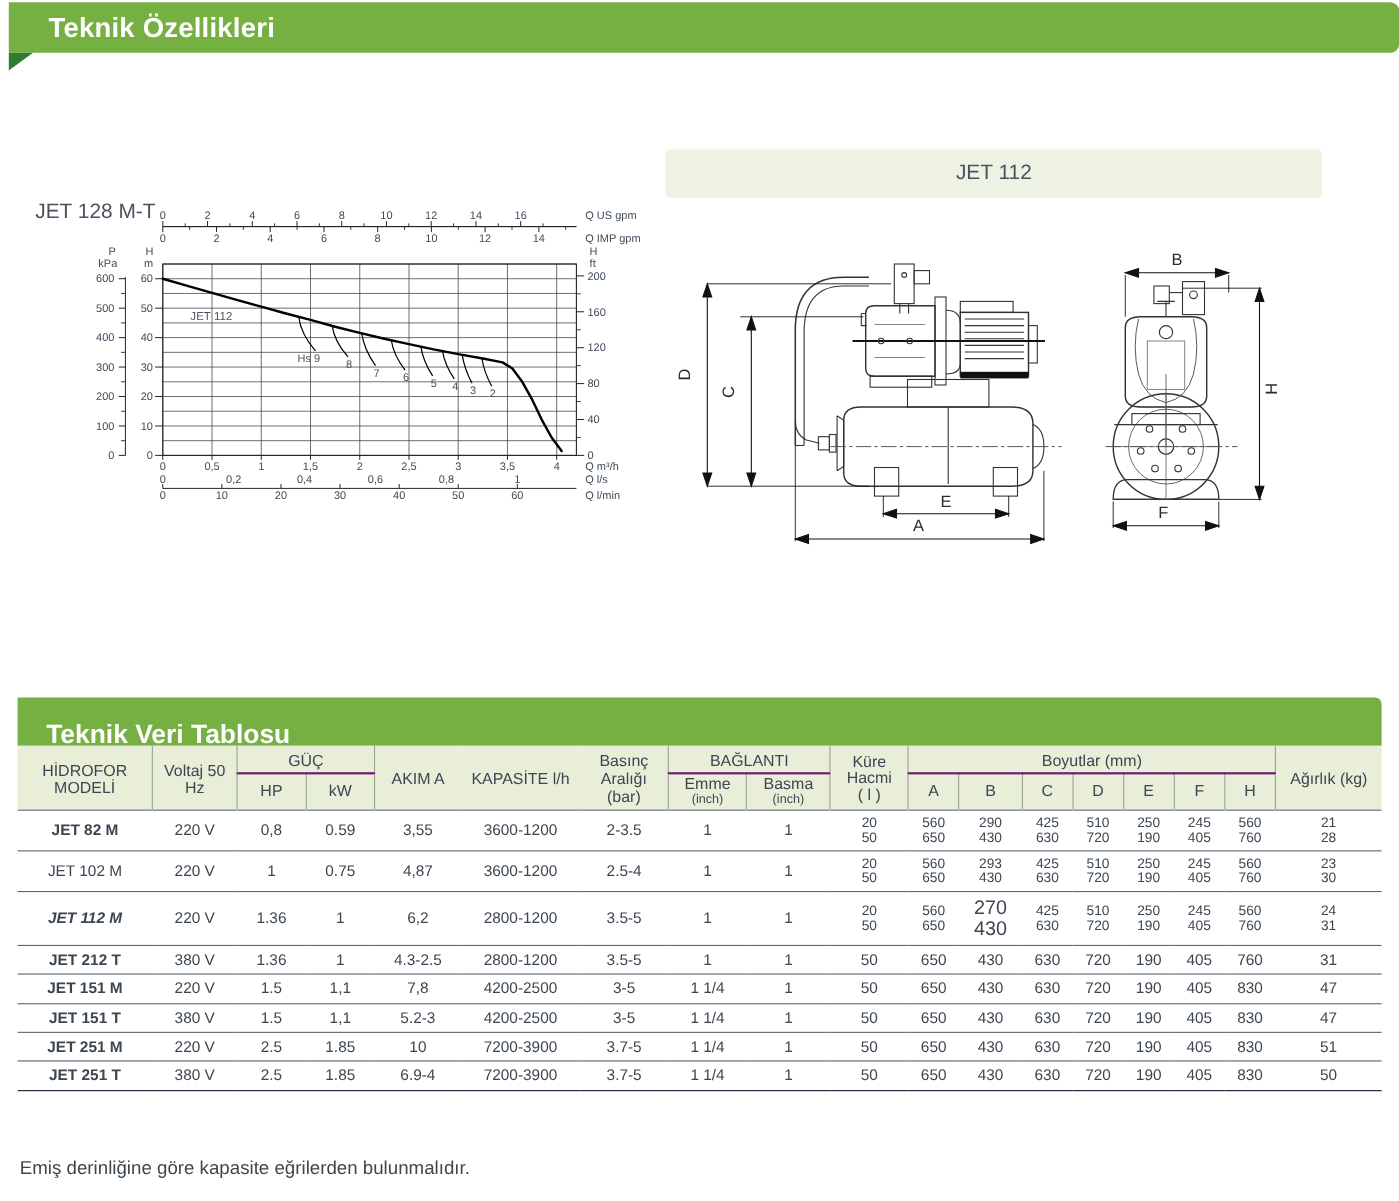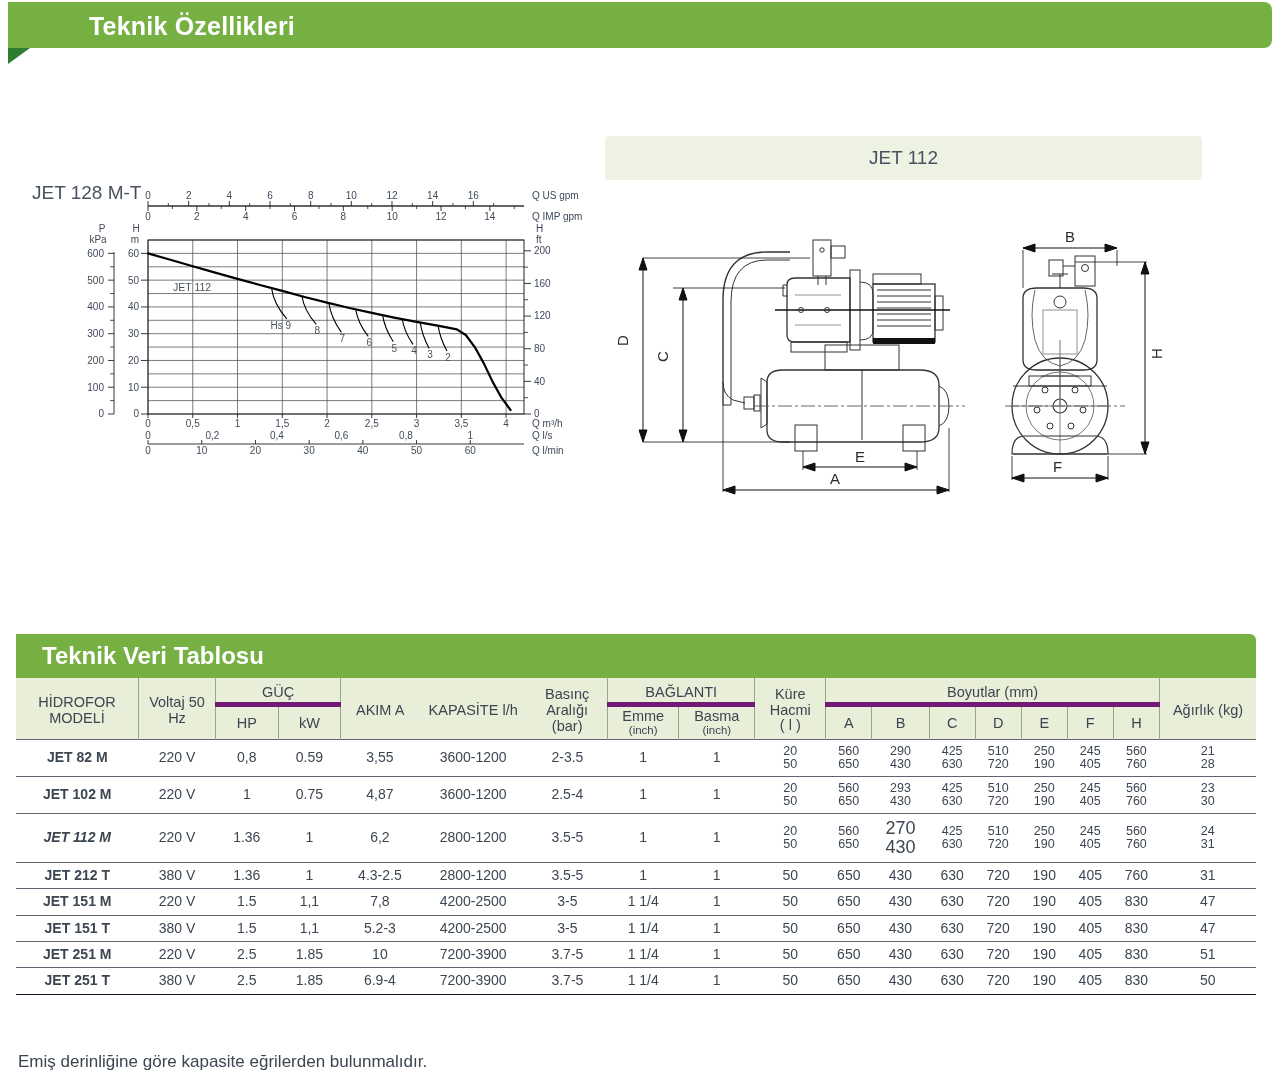--- a/index.html
+++ b/index.html
@@ -11,21 +11,21 @@
     overflow:hidden;
     position:relative;
   }
   
   .banner{
     position:absolute;left:8px;top:2px;width:1264px;height:46px;
     background:#76b043;border-radius:0 8px 8px 0;
   }
   .banner-title{
     position:absolute;left:36px;top:10px;
-    font-size:25px;font-weight:bold;color:#ffffff;letter-spacing:.2px;margin-left:45px;
+    font-size:25px;font-weight:bold;color:#ffffff;letter-spacing:.2px;
   }
   .banner-fold{
     position:absolute;left:8px;top:48px;
     width:0;height:0;
     border-left:22px solid #2e7d32;
     border-bottom:16px solid transparent;
   }
   
   .chart-wrap{position:absolute;left:20px;top:182px;width:570px;height:280px;}
   .chart-title{position:absolute;left:12px;top:0;font-size:19px;color:#4a5260;}
@@ -39,41 +39,41 @@
   }
   .draw-area{position:absolute;left:605px;top:190px;width:600px;height:320px;}
   .dim-letter{position:absolute;font-size:15px;color:#2b2b2b;font-family:"Liberation Sans",sans-serif;}
   .dim-letter.rot{transform:rotate(-90deg);transform-origin:center;}
   
   .tbl-banner{
     position:absolute;left:16px;top:634px;width:1240px;height:44px;
     background:#76b043;border-radius:0 6px 0 0;
   }
   .tbl-banner span{
-    position:absolute;left:26px;top:8px;font-size:24px;font-weight:bold;color:#fff;
+    position:absolute;left:26px;top:20px;font-size:24px;font-weight:bold;color:#fff;
   }
   table.data{
     position:absolute;left:16px;top:678px;width:1240px;
     border-collapse:collapse;font-size:13.5px;color:#3c4651;
   }
   table.data thead td{
     background:#e9eed9;
     text-align:center;vertical-align:middle;
     padding:2px 2px;
     font-size:14.5px;
     line-height:1.12;
   }
   table.data thead td.sep{border-left:1px solid #9aa58c;}
   table.data thead tr.top td{padding-top:6px;}
   table.data tbody td{
     text-align:center;padding:5px 2px;font-size:14px;
     border-top:1px solid #5d6570;line-height:1.1;
   }
   table.data tbody tr:last-child td{border-bottom:1px solid #0f172a;}
-  .hdr-top{border-bottom:5px solid #701a75;}
+  .hdr-top{border-bottom:2px solid #701a75;}
   .small{font-size:11.5px;}
   .stack{display:block;line-height:1.05;}
   .footer-note{
     position:absolute;left:18px;top:1052px;font-size:17px;color:#3c4651;
   }
 </style>
 </head>
 <body>
 
 <div class="banner">
@@ -494,21 +494,21 @@
         <td style="font-size: 12.5px;">
           <span class="stack">560</span>
           <span class="stack">760</span>
         </td>
         <td style="font-size: 12.5px;">
           <span class="stack">21</span>
           <span class="stack">28</span>
         </td>
       </tr>
       <tr>
-        <td style="font-weight: 700;">JET 102 M</td>
+        <td style="font-weight: 400;">JET 102 M</td>
         <td>220 V</td>
         <td>1</td>
         <td>0.75</td>
         <td>4,87</td>
         <td>3600-1200</td>
         <td>2.5-4</td>
         <td>1</td>
         <td>1</td>
         <td style="font-size: 12.5px;">
           <span class="stack">20</span>

